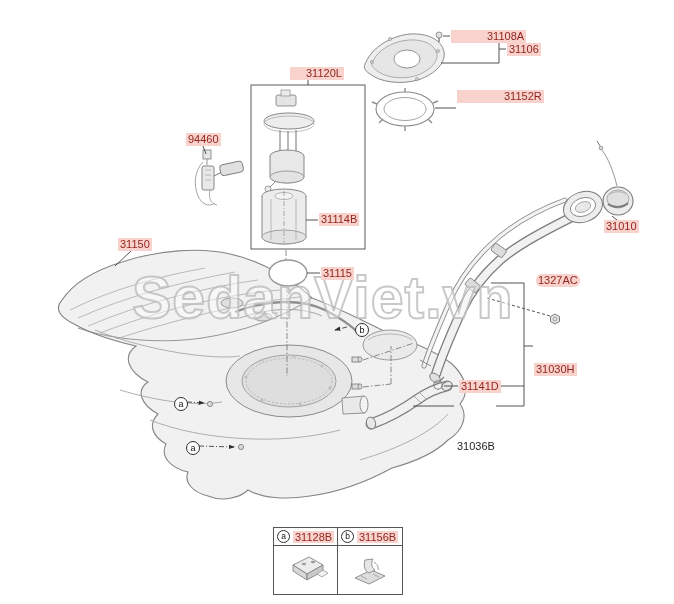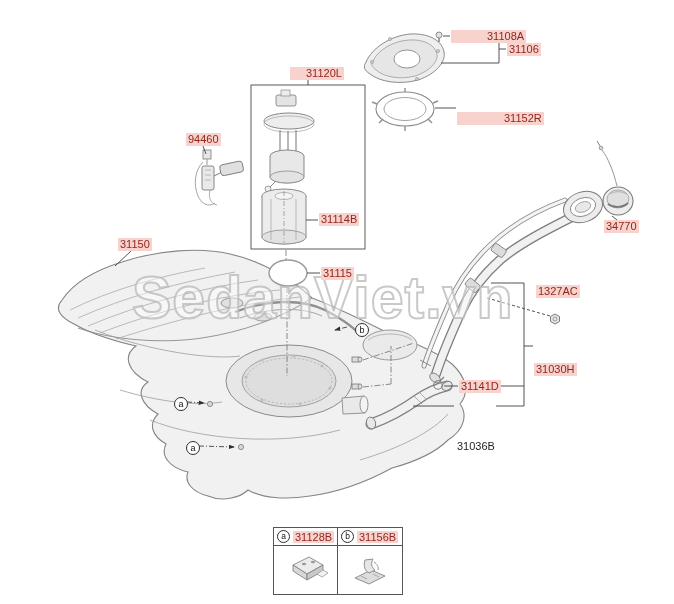--- a/index.html
+++ b/index.html
@@ -263,28 +263,28 @@
       <path d="M347,327 L335,330" marker-end="url(#arr)" stroke-dasharray="5,2,1,2"></path>
       <path d="M187,402 L204,403" marker-end="url(#arr)" stroke-dasharray="5,2,1,2"></path>
       <path d="M199,446 L234,447" marker-end="url(#arr)" stroke-dasharray="5,2,1,2"></path>
     </g>
   </svg>
 
   <div class="wm">SedanViet.vn</div>
 
   <div class="pl" style="left:451px;top:30px;padding-left:36px;">31108A</div>
   <div class="pl" style="left:507px;top:43px;">31106</div>
-  <div class="pl" style="left:457px;top:112px;padding-left:47px;">31152R</div>
+  <div class="pl" style="left:457px;top:90px;padding-left:47px;">31152R</div>
   <div class="pl" style="left:290px;top:67px;padding-left:16px;">31120L</div>
   <div class="pl" style="left:186px;top:133px;">94460</div>
   <div class="pl" style="left:319px;top:213px;">31114B</div>
   <div class="pl" style="left:118px;top:238px;">31150</div>
   <div class="pl" style="left:321px;top:267px;">31115</div>
-  <div class="pl" style="left:604px;top:220px;">34770</div>
-  <div class="pl" style="left:536px;top:285px;">1327AC</div>
+  <div class="pl" style="left:604px;top:220px;">31010</div>
+  <div class="pl" style="left:536px;top:274px;border-radius:6px;">1327AC</div>
   <div class="pl" style="left:534px;top:340px;margin-top:23px;">31030H</div>
   <div class="pl" style="left:459px;top:380px;">31141D</div>
   <div class="pl plain" style="left:455px;top:399px;margin-top:41px;">31036B</div>
 
   <div class="co" style="left:355px;top:323px;">b</div>
   <div class="co" style="left:174px;top:397px;">a</div>
   <div class="co" style="left:186px;top:441px;">a</div>
 
   <div class="legend">
     <div class="hcell first">

